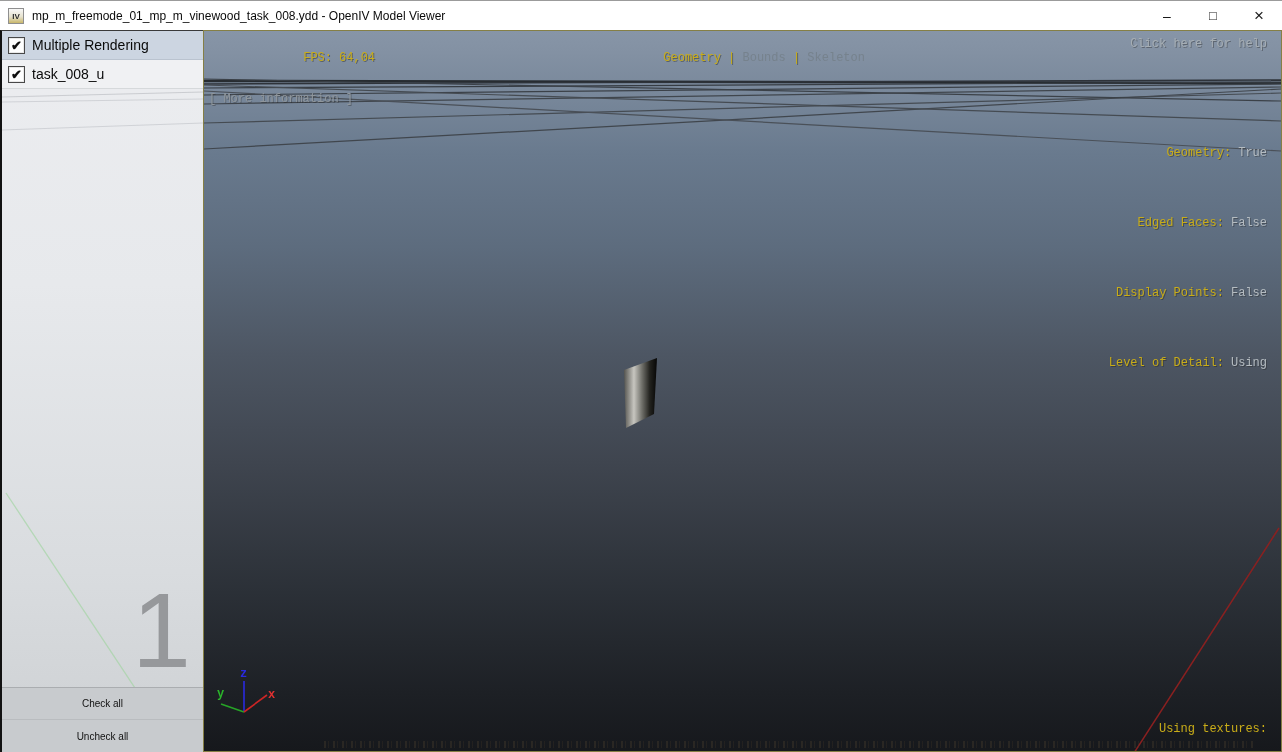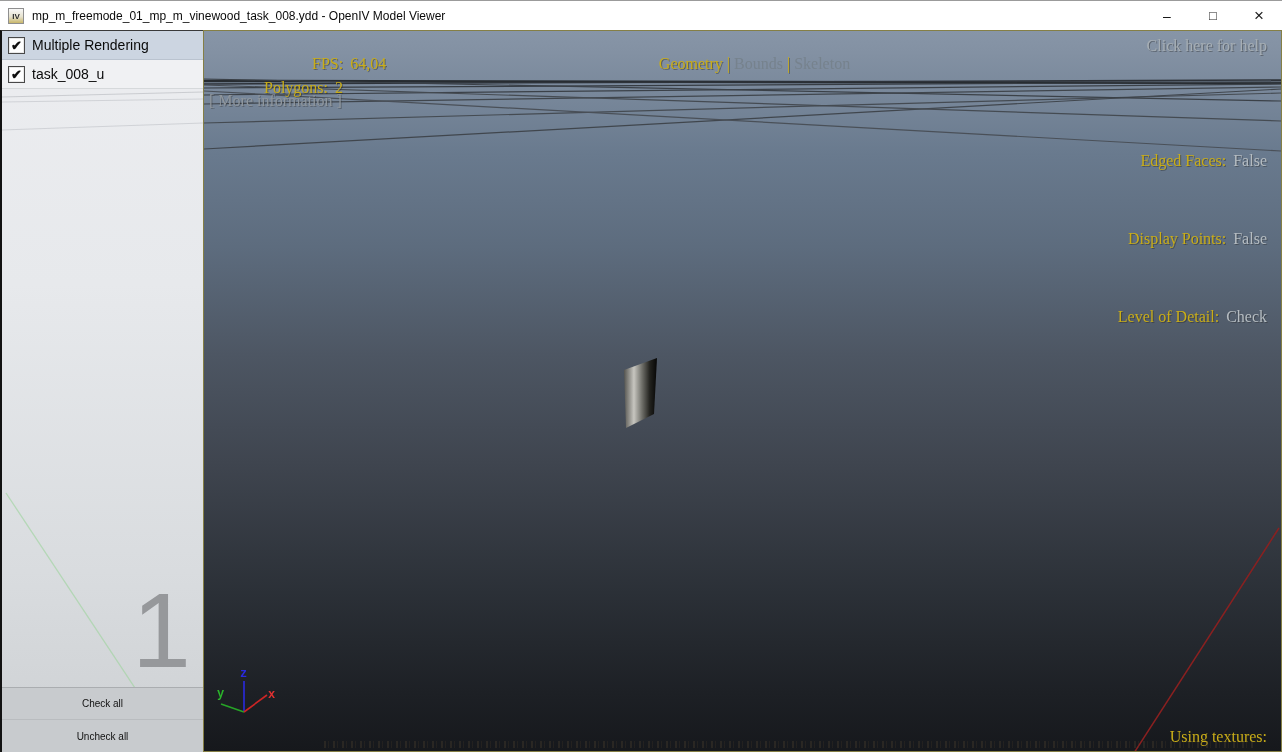--- a/index.html
+++ b/index.html
@@ -32,21 +32,21 @@
   .side-svg{position:absolute;left:0;top:0;width:201px;height:721px;pointer-events:none;}
   .side-actions{position:absolute;left:0;bottom:0;width:100%;background:#c8cbce;border-top:1px solid #aaadb0;}
   .side-btn{height:31px;display:flex;align-items:center;justify-content:center;font-size:10px;color:#111;cursor:default;}
   .side-btn+.side-btn{border-top:1px solid #b9bcbf;height:32px;}
   
   .viewport{position:absolute;left:203px;top:30px;width:1079px;height:722px;box-sizing:border-box;
             border:1px solid #857f45;overflow:hidden;
             background:linear-gradient(180deg,#8795a7 0%,#8391a3 3%,#697a8e 17%,#5d6c7e 30%,
                        #4d5663 45%,#3f454f 60%,#2b3037 78%,#1d2025 92%,#16181c 100%);}
   .vp-svg{position:absolute;left:0;top:0;width:1077px;height:720px;pointer-events:none;}
-  .mono{font-family:Liberation Serif, serif;font-size:16px;white-space:pre;}
+  .mono{font-family:Liberation Mono, monospace;font-size:12px;white-space:pre;}
   .gold{color:#c9ad18;text-shadow:1px 1px 0 rgba(35,35,35,.45);}
   .gval{color:#b5bcc1;text-shadow:1px 1px 0 rgba(35,35,35,.4);margin-left:7px;}
   .ghelp{color:#a6aeb4;text-shadow:1px 1px 0 rgba(35,35,35,.4);}
   .gmore{color:#8f969c;text-shadow:1px 1px 0 rgba(35,35,35,.35);}
   .tab-inactive{color:#76828d;}
   .ovr{position:absolute;}
   .ovr-row{line-height:14px;text-align:right;}
   .tabs{left:0;top:6px;width:100%;text-align:center;}
   .tex-row{line-height:18px;text-align:left;}
   .axis-label{position:absolute;font-family:"Liberation Mono","DejaVu Sans Mono",monospace;font-size:12px;font-weight:bold;}
@@ -128,44 +128,44 @@
         <line x1="40" y1="681" x2="40" y2="650" stroke="#2a2ae0"></line>
         <line x1="40" y1="681" x2="17" y2="673" stroke="#27a327"></line>
         <line x1="40" y1="681" x2="63" y2="664" stroke="#cc2525"></line>
       </g>
     </svg>
 
     <span class="axis-label axis-z" style="left:36px;top:636px;">z</span>
     <span class="axis-label axis-y" style="left:13px;top:656px;">y</span>
     <span class="axis-label axis-x" style="left:64px;top:657px;">x</span>
 
-    <div class="ovr mono" style="left:84px;top:6px;">
+    <div class="ovr mono" style="left:56px;top:6px;">
       <span class="gold">FPS:</span><span class="gold" style="margin-left:7px">64,04</span>
-    </div>
-    <div class="ovr mono" style="left:36px;top:30px;">
-      <span class="gold">Polygons:</span><span class="gold" style="margin-left:7px">2</span>
     </div>
     <div class="ovr mono gmore" style="left:5px;top:61px;text-align:right;">[ More information ]</div>
 
     <div class="ovr mono tabs">
       <span class="gold">Geometry</span><span class="gold"> | </span><span class="tab-inactive">Bounds</span><span class="gold"> | </span><span class="tab-inactive">Skeleton</span>
     </div>
 
     <div class="ovr mono ghelp" style="right:14px;top:6px;">Click here for help</div>
 
 
     <div class="ovr mono" style="right:14px;top:73px;">
       <div class="ovr-row">
+        <span class="gold">Geometry:</span><span class="gval">True</span>
+      </div>
+      <div class="ovr-row">
         <span class="gold">Edged Faces:</span><span class="gval">False</span>
       </div>
       <div class="ovr-row">
         <span class="gold">Display Points:</span><span class="gval">False</span>
       </div>
       <div class="ovr-row">
-        <span class="gold">Level of Detail:</span><span class="gval">Check</span>
+        <span class="gold">Level of Detail:</span><span class="gval">Using</span>
       </div>
     </div>
 
     <div class="ovr mono" style="right:14px;top:661px;">
       <div class="tex-row gold">Using textures:</div>
       
       
     </div>
 
     <div class="debris"></div>

